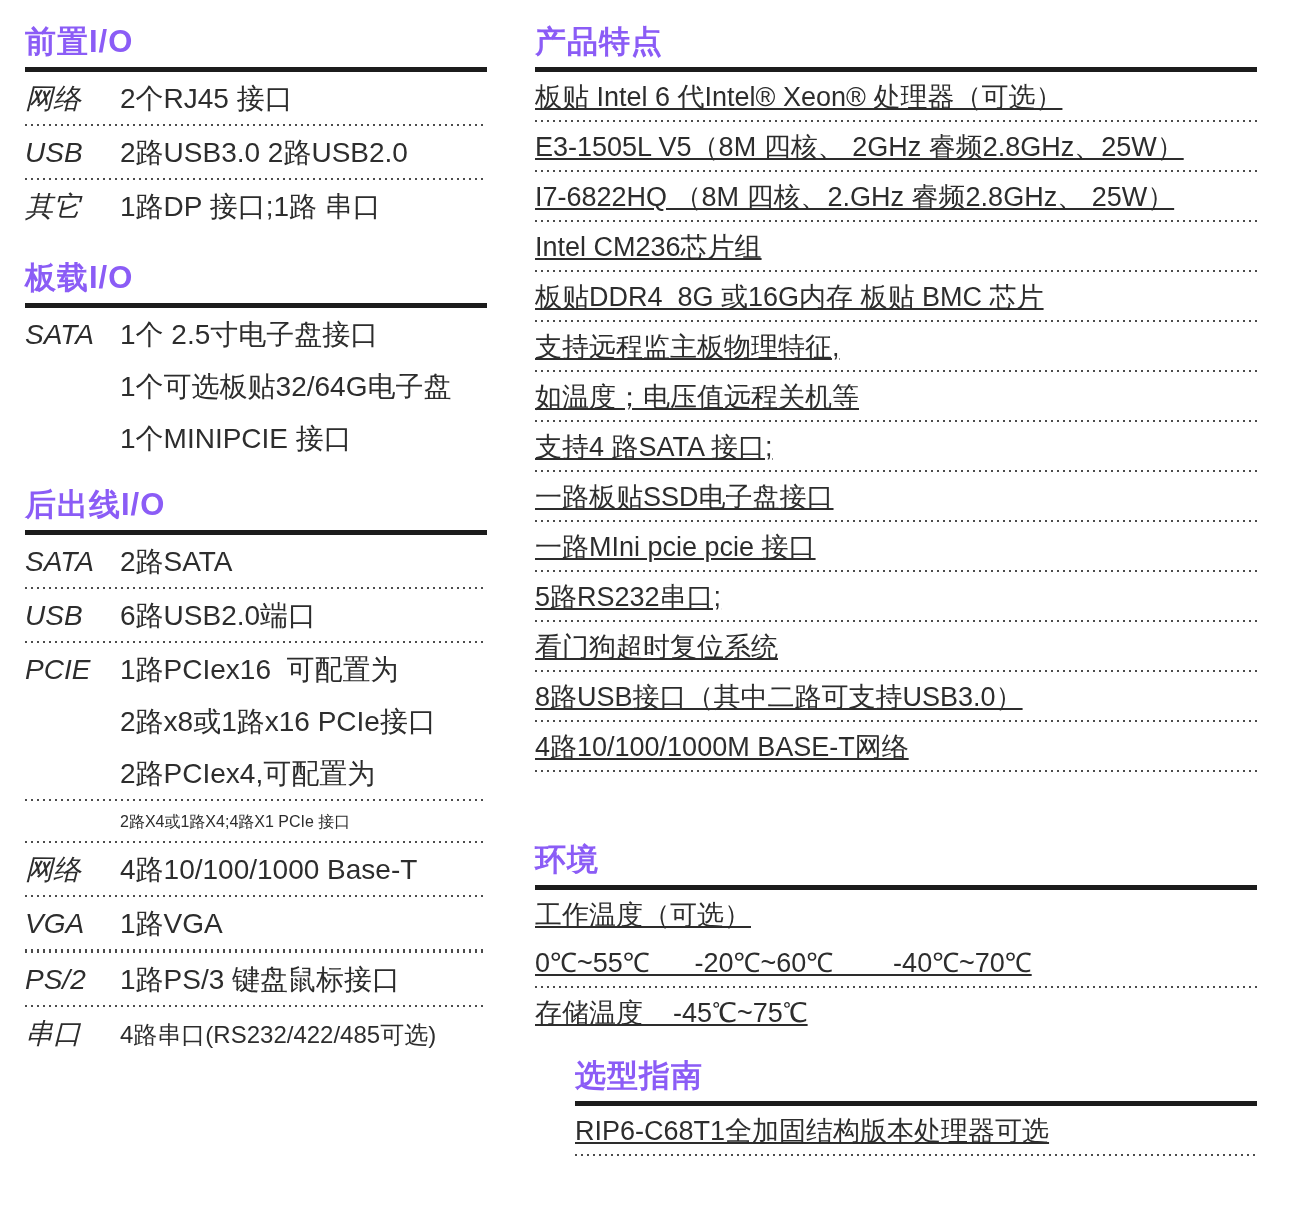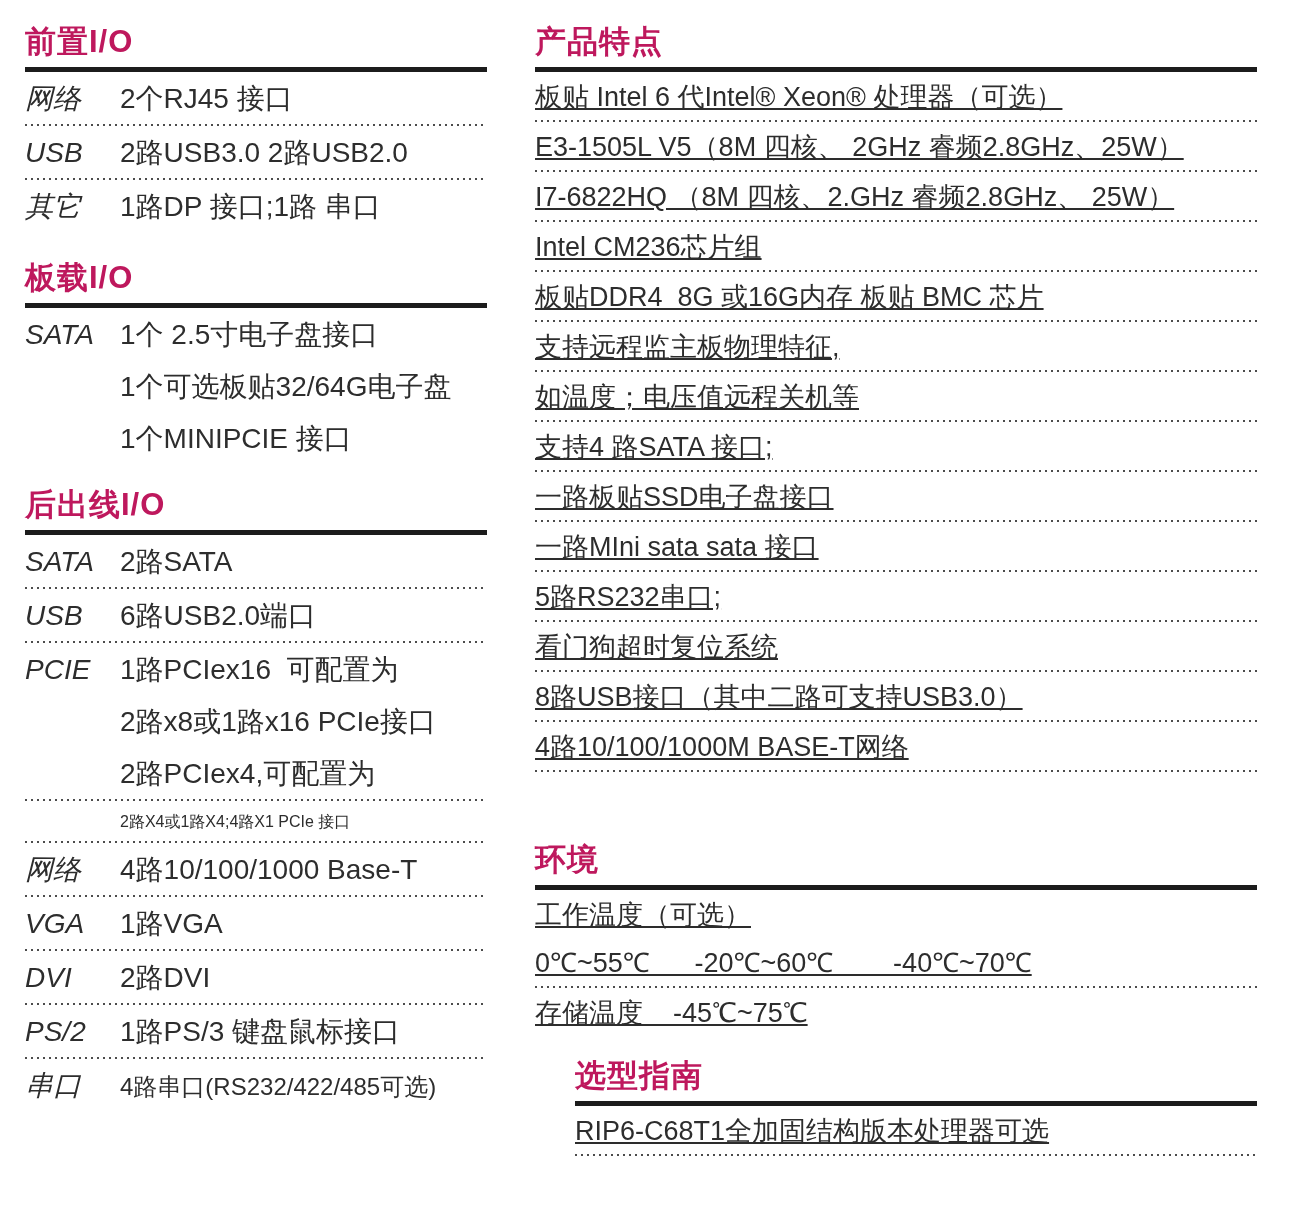--- a/index.html
+++ b/index.html
@@ -19,21 +19,21 @@
   }
   .col { box-sizing: border-box; }
   .col-left  { width: 462px; }
   .col-right { width: 722px; margin-left: 48px; }
 
   .section-title {
     font-size: 31px;
     font-weight: bold;
     line-height: 36px;
     margin: 0 0 7px 0;
-    color: #be185d;
+    color: #8b5cf6;
     letter-spacing: 1px;
   }
   .rule {
     height: 5px;
     background: #1c1c1c;
   }
   .rows { }
 
   
   .kv-row {
@@ -158,24 +158,20 @@
           <div class="kv-row">
             <span class="kv-label">网络</span>
             <span class="kv-value">4路10/100/1000 Base-T</span>
           </div>
           <div class="dotted"></div>
           <div class="kv-row">
             <span class="kv-label">VGA</span>
             <span class="kv-value">1路VGA</span>
           </div>
           <div class="dotted"></div>
-          <div class="kv-row">
-            <span class="kv-label">DVI</span>
-            <span class="kv-value">2路DVI</span>
-          </div>
           <div class="dotted"></div>
           <div class="kv-row">
             <span class="kv-label">PS/2</span>
             <span class="kv-value">1路PS/3 键盘鼠标接口</span>
           </div>
           <div class="dotted"></div>
           <div class="kv-row">
             <span class="kv-label">串口</span>
             <span class="kv-value small">4路串口(RS232/422/485可选)</span>
           </div>
@@ -198,21 +194,21 @@
           <div class="item">板贴DDR4  8G 或16G内存 板贴 BMC 芯片</div>
           <div class="dotted"></div>
           <div class="item">支持远程监主板物理特征,</div>
           <div class="dotted"></div>
           <div class="item">如温度；电压值远程关机等</div>
           <div class="dotted"></div>
           <div class="item">支持4 路SATA 接口;</div>
           <div class="dotted"></div>
           <div class="item">一路板贴SSD电子盘接口</div>
           <div class="dotted"></div>
-          <div class="item">一路MIni sata sata 接口</div>
+          <div class="item">一路MIni pcie pcie 接口</div>
           <div class="dotted"></div>
           <div class="item">5路RS232串口;</div>
           <div class="dotted"></div>
           <div class="item">看门狗超时复位系统</div>
           <div class="dotted"></div>
           <div class="item">8路USB接口（其中二路可支持USB3.0）</div>
           <div class="dotted"></div>
           <div class="item">4路10/100/1000M BASE-T网络</div>
           <div class="dotted"></div>
         </div>

